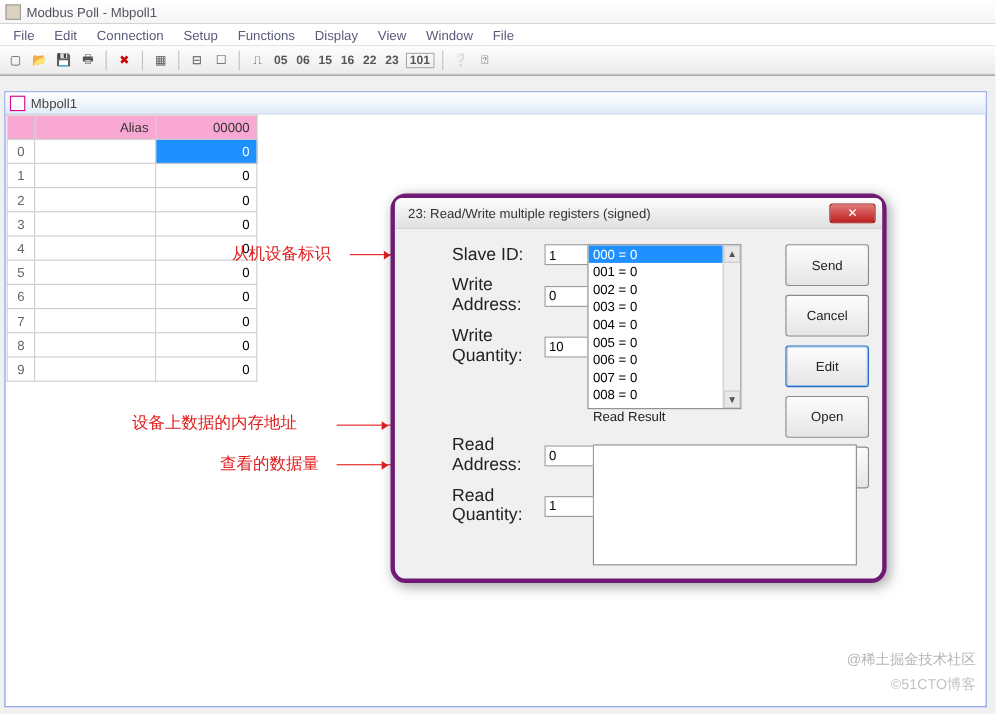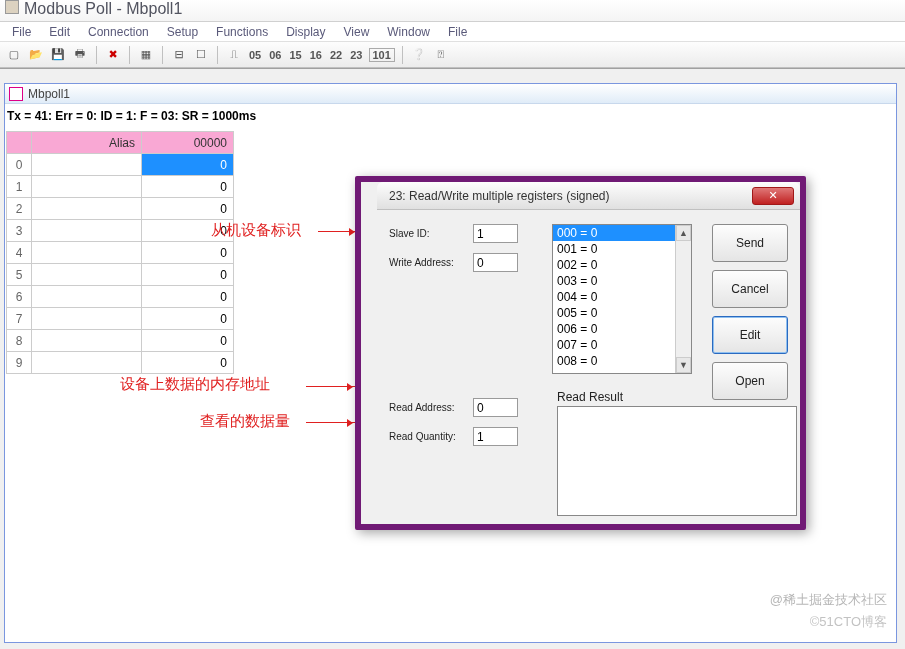--- a/index.html
+++ b/index.html
@@ -1,17 +1,17 @@
 <!DOCTYPE html>
 <html><head>
 <meta charset="utf-8">
 <style>
   * { box-sizing: border-box; margin: 0; padding: 0; font-family: "Segoe UI", Tahoma, sans-serif; }
   body { width: 905px; height: 649px; background: #fff; position: relative; overflow: hidden; font-size: 12px; }
-  .titlebar { height: 22px; background: linear-gradient(#fff,#f4f4f4); display: flex; align-items: flex-start; padding-left: 5px; gap: 5px; border-bottom: 1px solid #d0d0d0; color: #525460; font-size: 16px; }
+  .titlebar { height: 22px; background: linear-gradient(#fff,#f4f4f4); display: flex; align-items: center; padding-left: 5px; gap: 5px; border-bottom: 1px solid #d0d0d0; color: #525460; font-size: 12px; }
   .titlebar .icon { width:14px; height:14px; background:#dcd2c0; display:inline-block; border:1px solid #999; }
   .menubar { height: 20px; background: #fff; display: flex; align-items: center; padding-left: 4px; gap: 2px; font-size: 12px; border-bottom:1px solid #e0e0e0;}
   .menubar span { padding: 2px 8px; color: #5a5a7a; cursor: default; }
   .toolbar { height: 26px; background: linear-gradient(#fdfdfd,#ececec); display:flex; align-items:center; padding-left:5px; gap:4px; border-bottom:1px solid #c0c0c0; font-size:11px;}
   .tb-btn { width:18px; height:18px; display:flex; align-items:center; justify-content:center; border:1px solid transparent; color:#555;}
   .tb-sep { width:1px; height:18px; background:#c0c0c0; margin:0 3px;}
   .tb-num { color:#555; padding:0 2px; font-size:11px;font-weight:bold;}
   .workspace { position:absolute; top:68px; left:0; right:0; bottom:0; background:#f0f0f0; border-top:1px solid #a0a0a0;}
   .doc-win { position:absolute; top:14px; left:4px; width:893px; height:560px; background:#fff; border:1px solid #7a96df;}
   .doc-title { height:20px; background:linear-gradient(#fff,#e0ecf8); display:flex; align-items:center; padding-left:4px; gap:5px; font-size:12px; color:#444; border-bottom:1px solid #c8d8ec;}
@@ -21,36 +21,36 @@
   .grid th, .grid td { border:1px solid #cccccc; font-size:12px; font-weight:normal; text-align:right; padding:2px 6px; height:22px; background:#fff;}
   .grid th { background:#f9a8d4; color:#333;}
   .grid .rowhdr { text-align:center; width:25px; color:#666;}
   .grid .alias-col { width:110px;}
   .grid .val-col { width:92px;}
   .grid .sel { background:#1e90ff; color:#fff;}
   .annotation { position:absolute; color:#e02020; font-size:15px; pointer-events:none; white-space:nowrap;}
   .ann-arrow { position:absolute; border-top:1px solid #e02020; height:0;}
   .ann-arrow::after { content:""; position:absolute; right:-1px; top:-4px; border:4px solid transparent; border-left:6px solid #e02020;}
   .ann-box { position:absolute; border:1.5px solid #e02020; pointer-events:none;}
-  .dialog { position:absolute; top:176px; left:355px; width:451px; height:354px; background:#f0f0f0; border:6px solid #701a75; border-radius:2px; box-shadow:3px 3px 12px rgba(0,0,0,.35);padding-left:16px;}
+  .dialog { position:absolute; top:176px; left:355px; width:451px; height:354px; background:#f0f0f0; border:4px solid #701a75; border-radius:14px; box-shadow:3px 3px 12px rgba(0,0,0,.35);}
   .dlg-title { height:28px; background:linear-gradient(#fdfdfd,#e0e0e0); border-radius:6px 6px 0 0; display:flex; align-items:center; padding:0 6px 0 12px; font-size:12px; color:#333; border-bottom:1px solid #c0c0c0;}
   .dlg-title .close { margin-left:auto; width:42px; height:18px; background:linear-gradient(#e07878,#c02020); border:1px solid #a01818; border-radius:3px; color:#fff; display:flex; align-items:center; justify-content:center; font-size:11px;}
   .dlg-body { position:relative; padding:14px 12px;}
   .fld-row { display:flex; align-items:center; margin-bottom:10px;}
-  .fld-row label { width:84px; font-size:10px; color:#222;}
+  .fld-row label { width:84px; font-size:16px; color:#222;margin-left:40px;}
   .fld-row input { width:45px; height:19px; border:1px solid #9a9a9a; padding:1px 3px; font-size:12px;}
   .listbox { position:absolute; top:14px; left:175px; width:140px; height:150px; background:#fff; border:1px solid #888; font-size:12px; overflow:hidden;}
   .listbox .item { padding:1px 4px;}
   .listbox .item.sel { background:#1e90ff; color:#fff;}
   .listbox-scroll { position:absolute; right:0; top:0; width:16px; height:100%; background:#efefef; border-left:1px solid #ccc;}
   .listbox-scroll .arr { height:16px; background:#e8e8e8; display:flex; align-items:center; justify-content:center; font-size:9px; color:#555; border:1px solid #ccc;}
   .btn-col { position:absolute; top:14px; right:12px; display:flex; flex-direction:column; gap:8px;}
   .winbtn { width:76px; height:38px; background:linear-gradient(#fdfdfd,#e5e5e5); border:1px solid #8a8a8a; border-radius:3px; font-size:12px; color:#222;}
   .winbtn.primary { border:1px solid #2a6ac0; box-shadow:inset 0 0 0 1px #8fc0f0;}
-  .read-result-lbl { position:absolute; top:180px; left:180px; font-size:12px; color:#222;}
+  .read-result-lbl { position:absolute; top:164px; left:180px; font-size:12px; color:#222;}
   .read-result-box { position:absolute; top:196px; left:180px; width:240px; height:110px; background:#fff; border:1px solid #888;}
   .read-section { position:absolute; top:188px; left:12px;}
   .watermark1 { position:absolute; bottom:40px; right:18px; color:rgba(120,120,120,.55); font-size:13px;}
   .watermark2 { position:absolute; bottom:18px; right:18px; color:rgba(120,120,120,.45); font-size:13px;}
 </style>
 </head>
 <body>
 
 <div class="titlebar">
   <span class="icon"></span>
@@ -94,21 +94,20 @@
   <div class="tb-btn">❔</div>
   <div class="tb-btn">⍰</div>
 </div>
 
 <div class="workspace">
   <div class="doc-win">
     <div class="doc-title">
       <span class="icon"></span>
       <span>Mbpoll1</span>
     </div>
-    <div class="status-line">Tx = 41: Err = 0: ID = 1: F = 03: SR = 1000ms</div>
     <table class="grid">
       <tbody>
           <tr>
         <th class="rowhdr"></th>
         <th class="alias-col">Alias</th>
         <th class="val-col">00000</th>
       </tr>
       </tbody>
         <tbody id="grid-body">
           <tr>
@@ -184,20 +183,24 @@
     <div class="close">✕</div>
   </div>
   <div class="dlg-body">
     <div class="fld-row">
       <label>Slave ID:</label>
       <input value="1" style="">
     </div>
     <div class="fld-row">
       <label>Write Address:</label>
       <input value="0" style="">
+    </div>
+    <div class="fld-row">
+      <label>Write Quantity:</label>
+      <input value="10" style="">
     </div>
 
     <div class="listbox">
       <div id="list-items">
           <div class="item sel">000 = 0</div>
           <div class="item">001 = 0</div>
           <div class="item">002 = 0</div>
           <div class="item">003 = 0</div>
           <div class="item">004 = 0</div>
           <div class="item">005 = 0</div>

